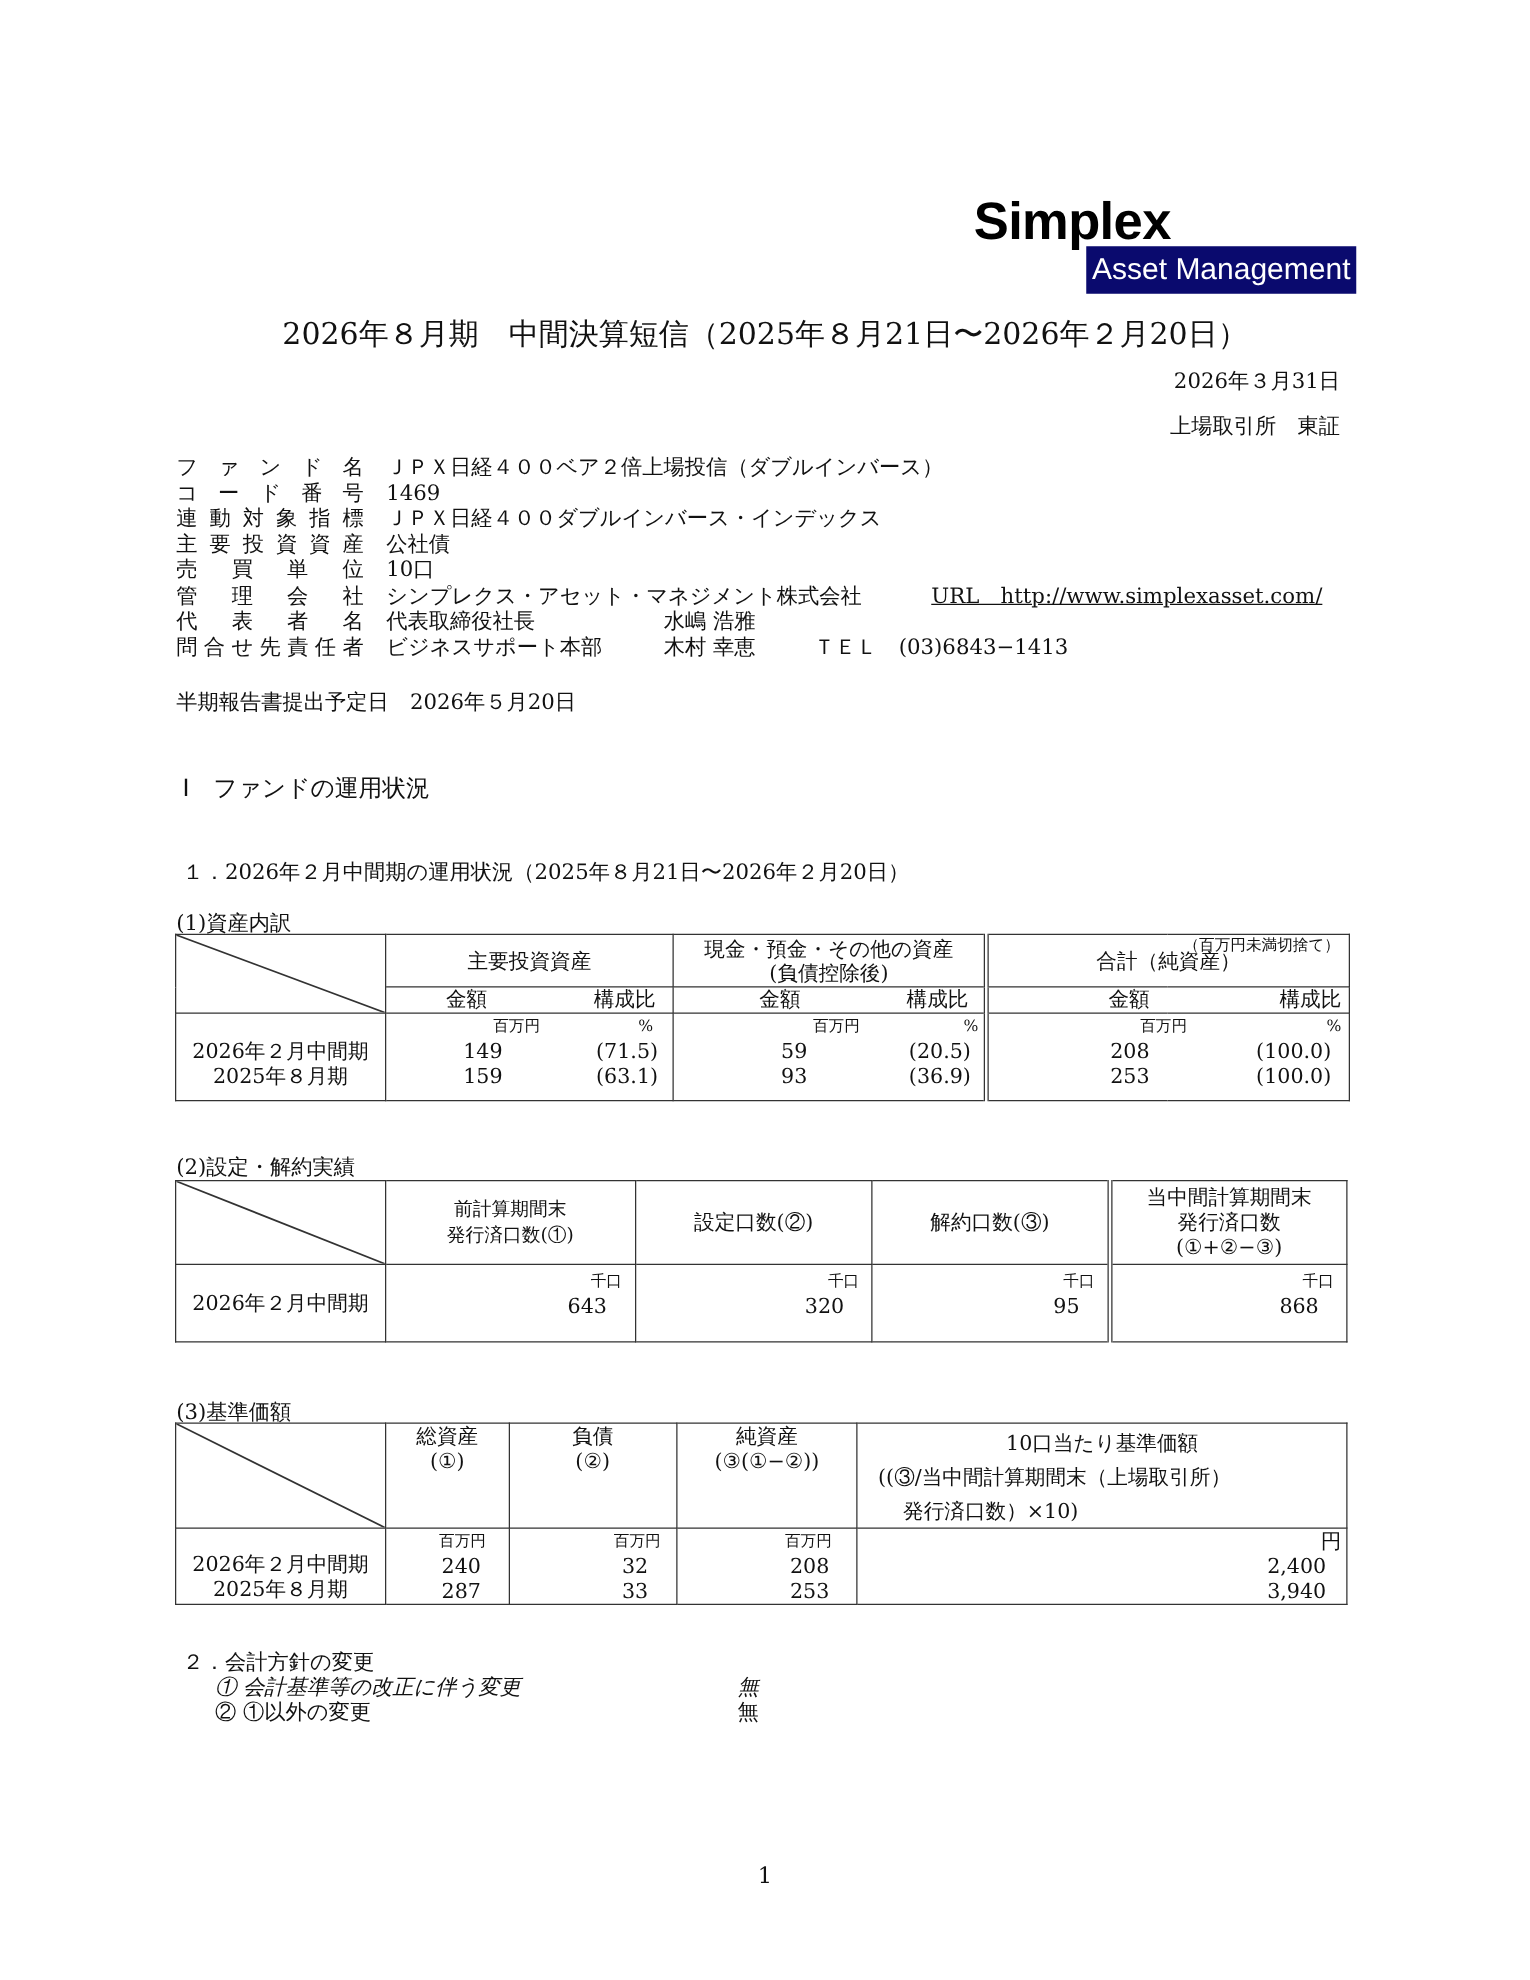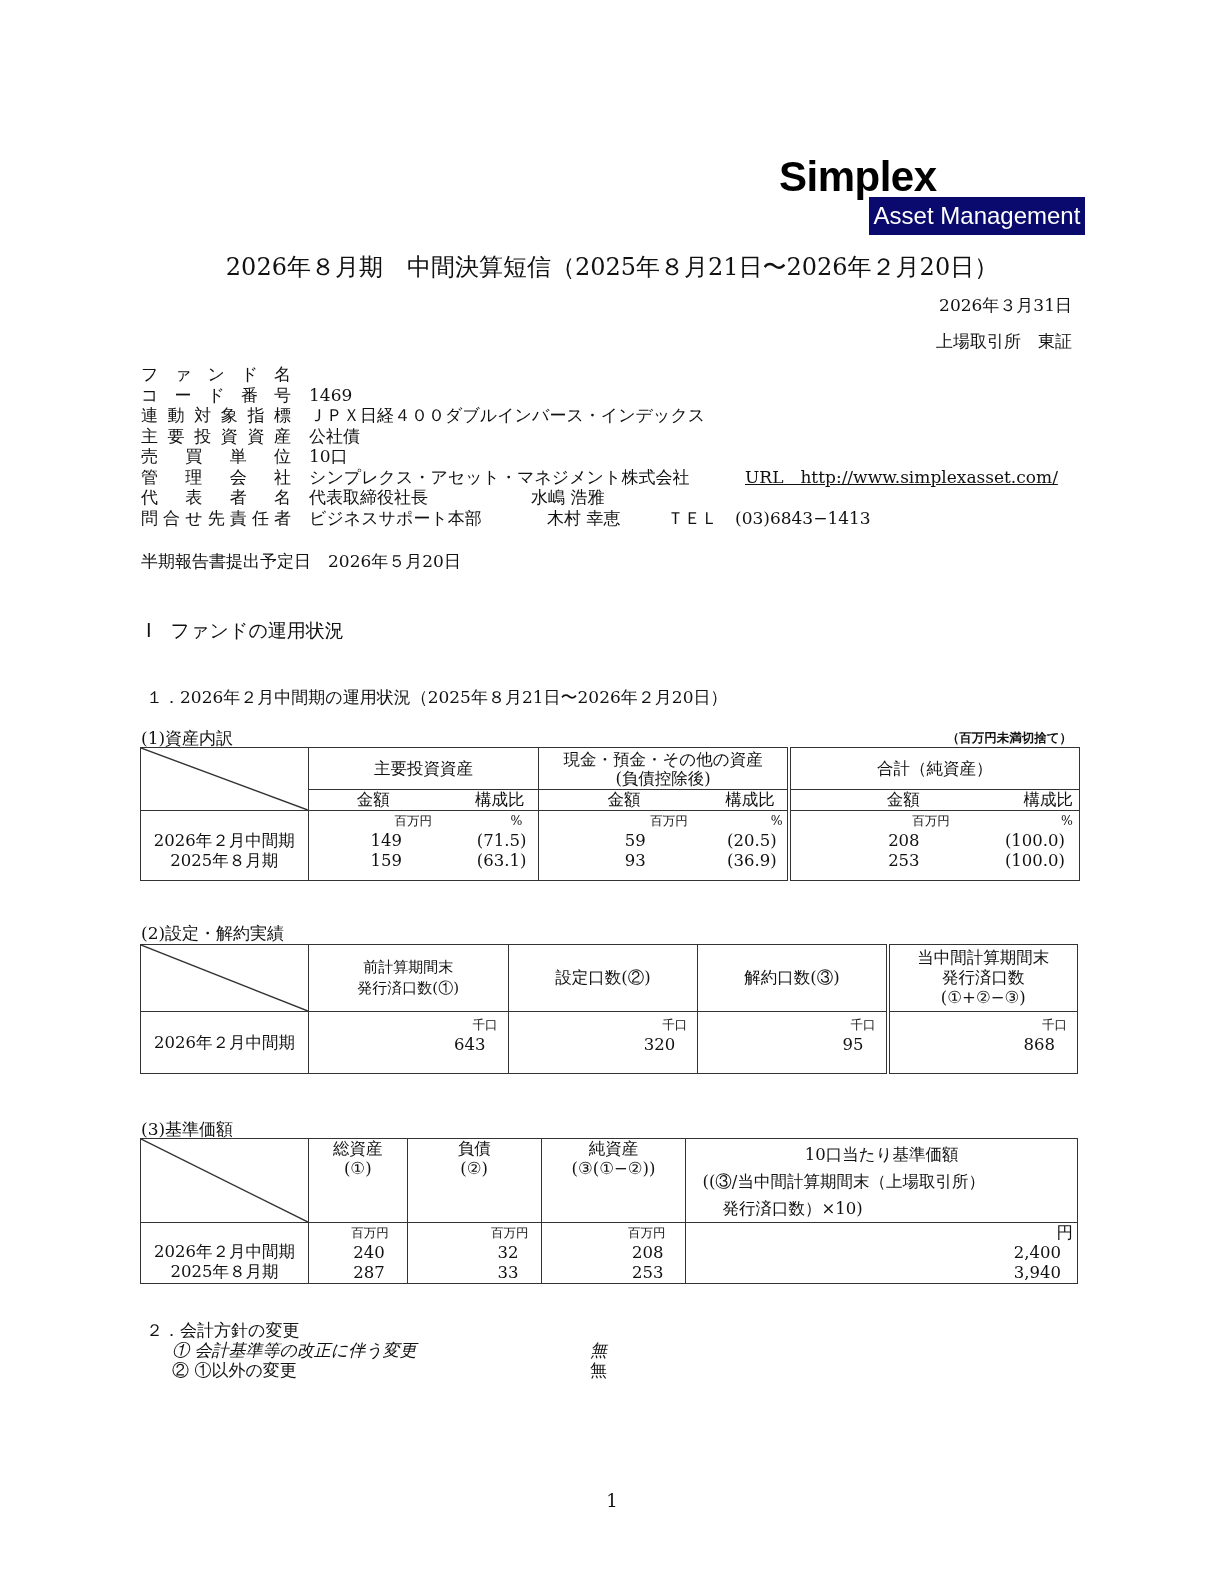--- a/index.html
+++ b/index.html
@@ -61,20 +61,21 @@
 
 <div class="info">
   <div class="info-row">
     <div class="info-label">
       <span>フ</span>
         <span>ァ</span>
         <span>ン</span>
         <span>ド</span>
         <span>名</span>
     </div>
+    <div class="info-value">ＪＰＸ日経４００ベア２倍上場投信（ダブルインバース）</div>
   </div>
   <div class="info-row">
     <div class="info-label">
       <span>コ</span>
         <span>ー</span>
         <span>ド</span>
         <span>番</span>
         <span>号</span>
     </div>
     <div class="info-value">1469</div>
@@ -134,33 +135,33 @@
     <div class="info-label">
       <span>問</span>
         <span>合</span>
         <span>せ</span>
         <span>先</span>
         <span>責</span>
         <span>任</span>
         <span>者</span>
     </div>
     <div class="info-value" style="width:222px;">ビジネスサポート本部</div>
-    <div style="width:120px;margin-left:16px;">木村 幸恵</div>
+    <div style="width:120px;">木村 幸恵</div>
     <div>ＴＥＬ　(03)6843−1413</div>
   </div>
 </div>
 
 <div class="abs" style="left:141px; top:550px;">半期報告書提出予定日　2026年５月20日</div>
 
 <div class="section-title">Ⅰ　ファンドの運用状況</div>
 
 <div class="abs" style="left:146px; top:686px;">１．2026年２月中間期の運用状況（2025年８月21日〜2026年２月20日）</div>
 
 <div class="abs" style="left:141px; top:727px;">(1)資産内訳</div>
-<div class="abs small" style="right:152px; top:730px;font-weight:bold;">（百万円未満切捨て）</div>
+<div class="abs small" style="right:152px; top:748px;">（百万円未満切捨て）</div>
 
 <table class="doc" style="left:140px; top:747px; width:940px;">
   <colgroup>
     <col style="width:168px">
       <col style="width:116px">
       <col style="width:115px">
       <col style="width:125px">
       <col style="width:125px">
       <col style="width:145px">
       <col style="width:146px">

